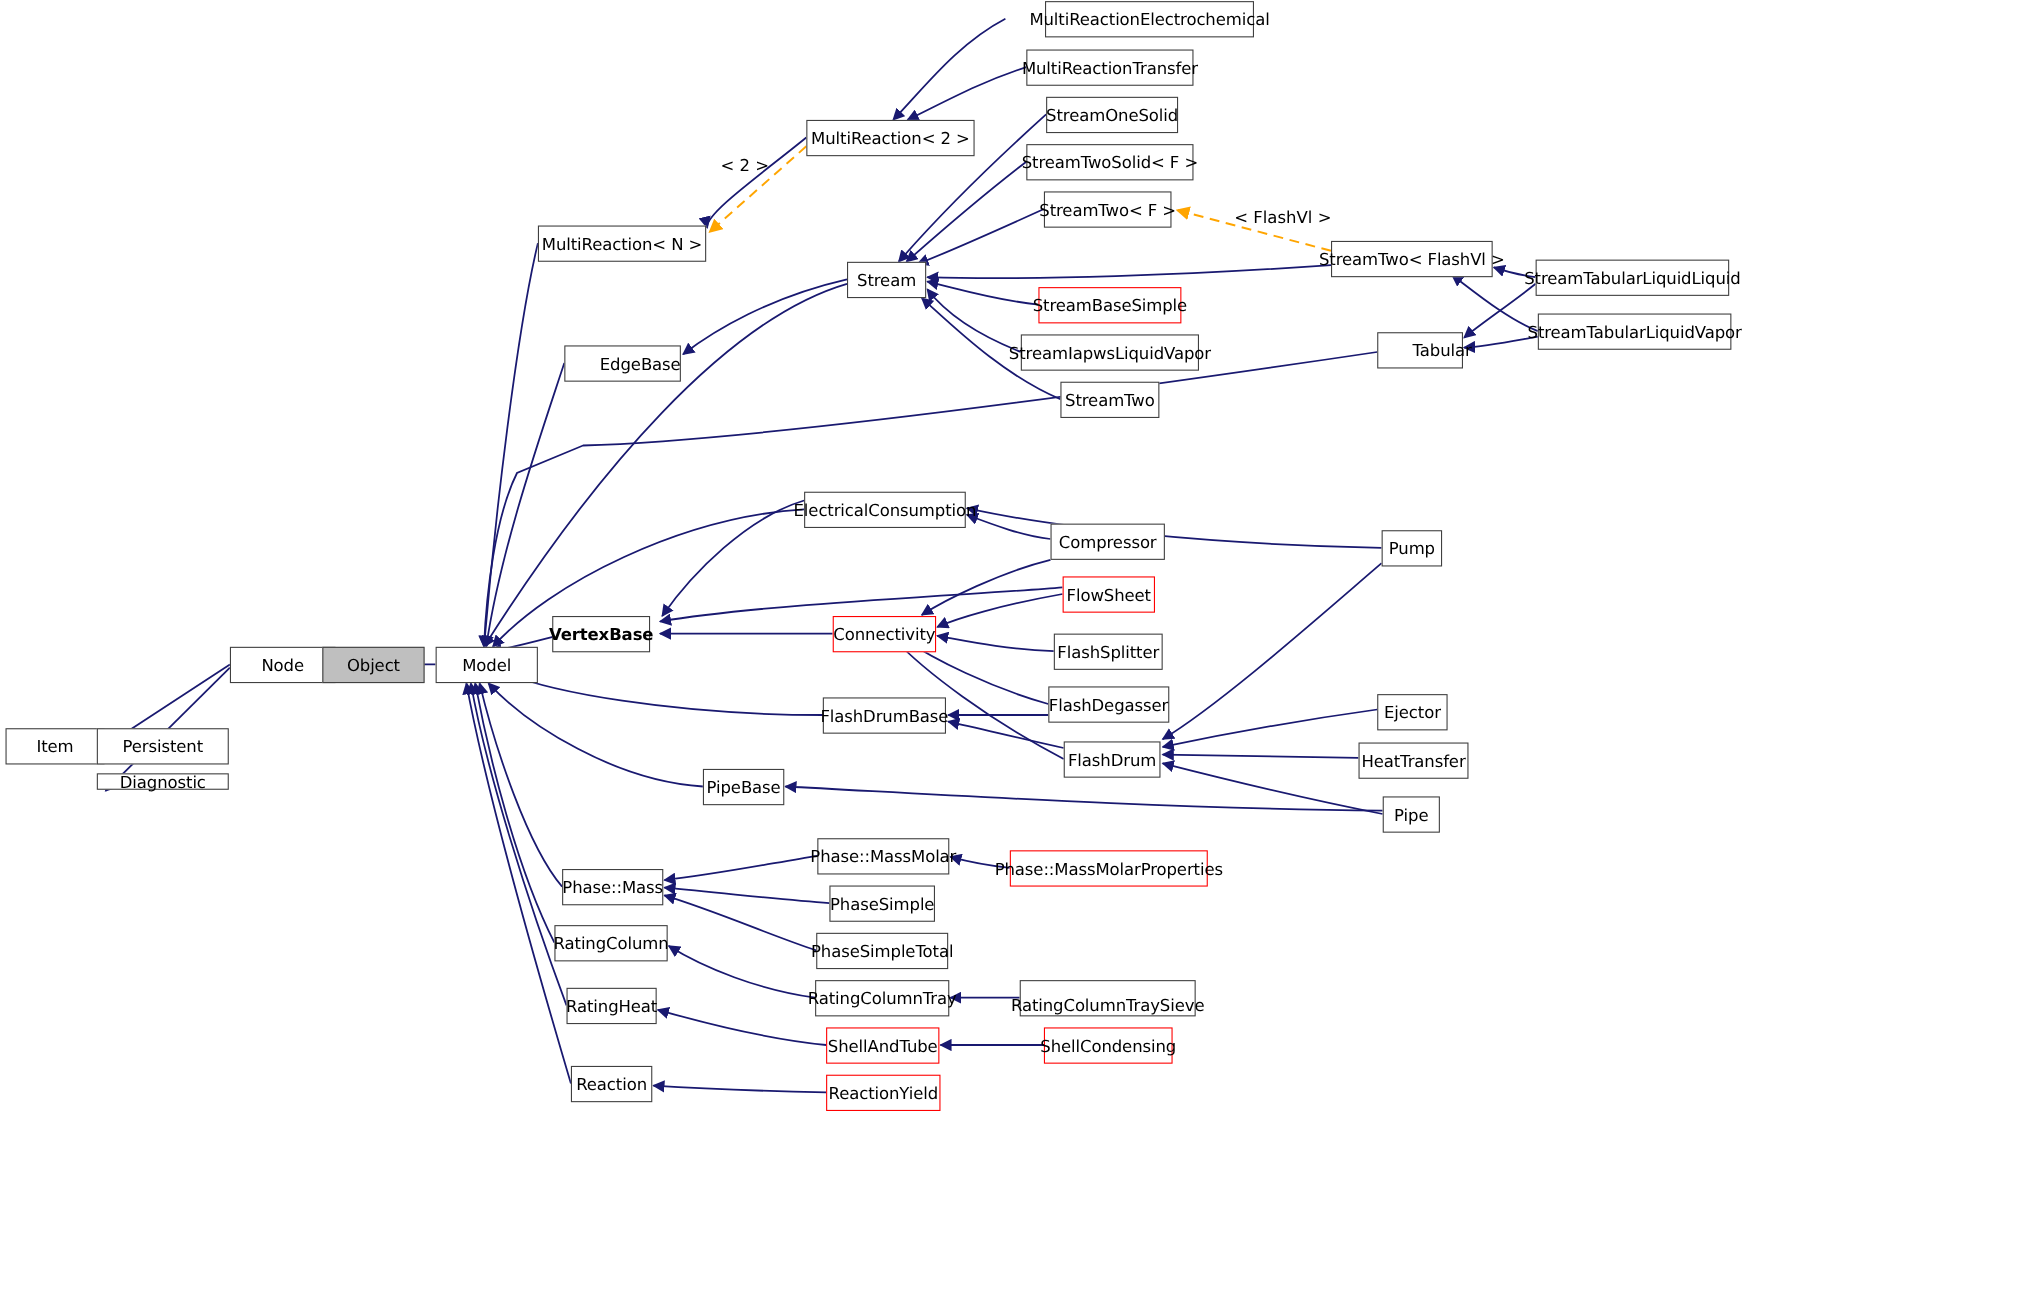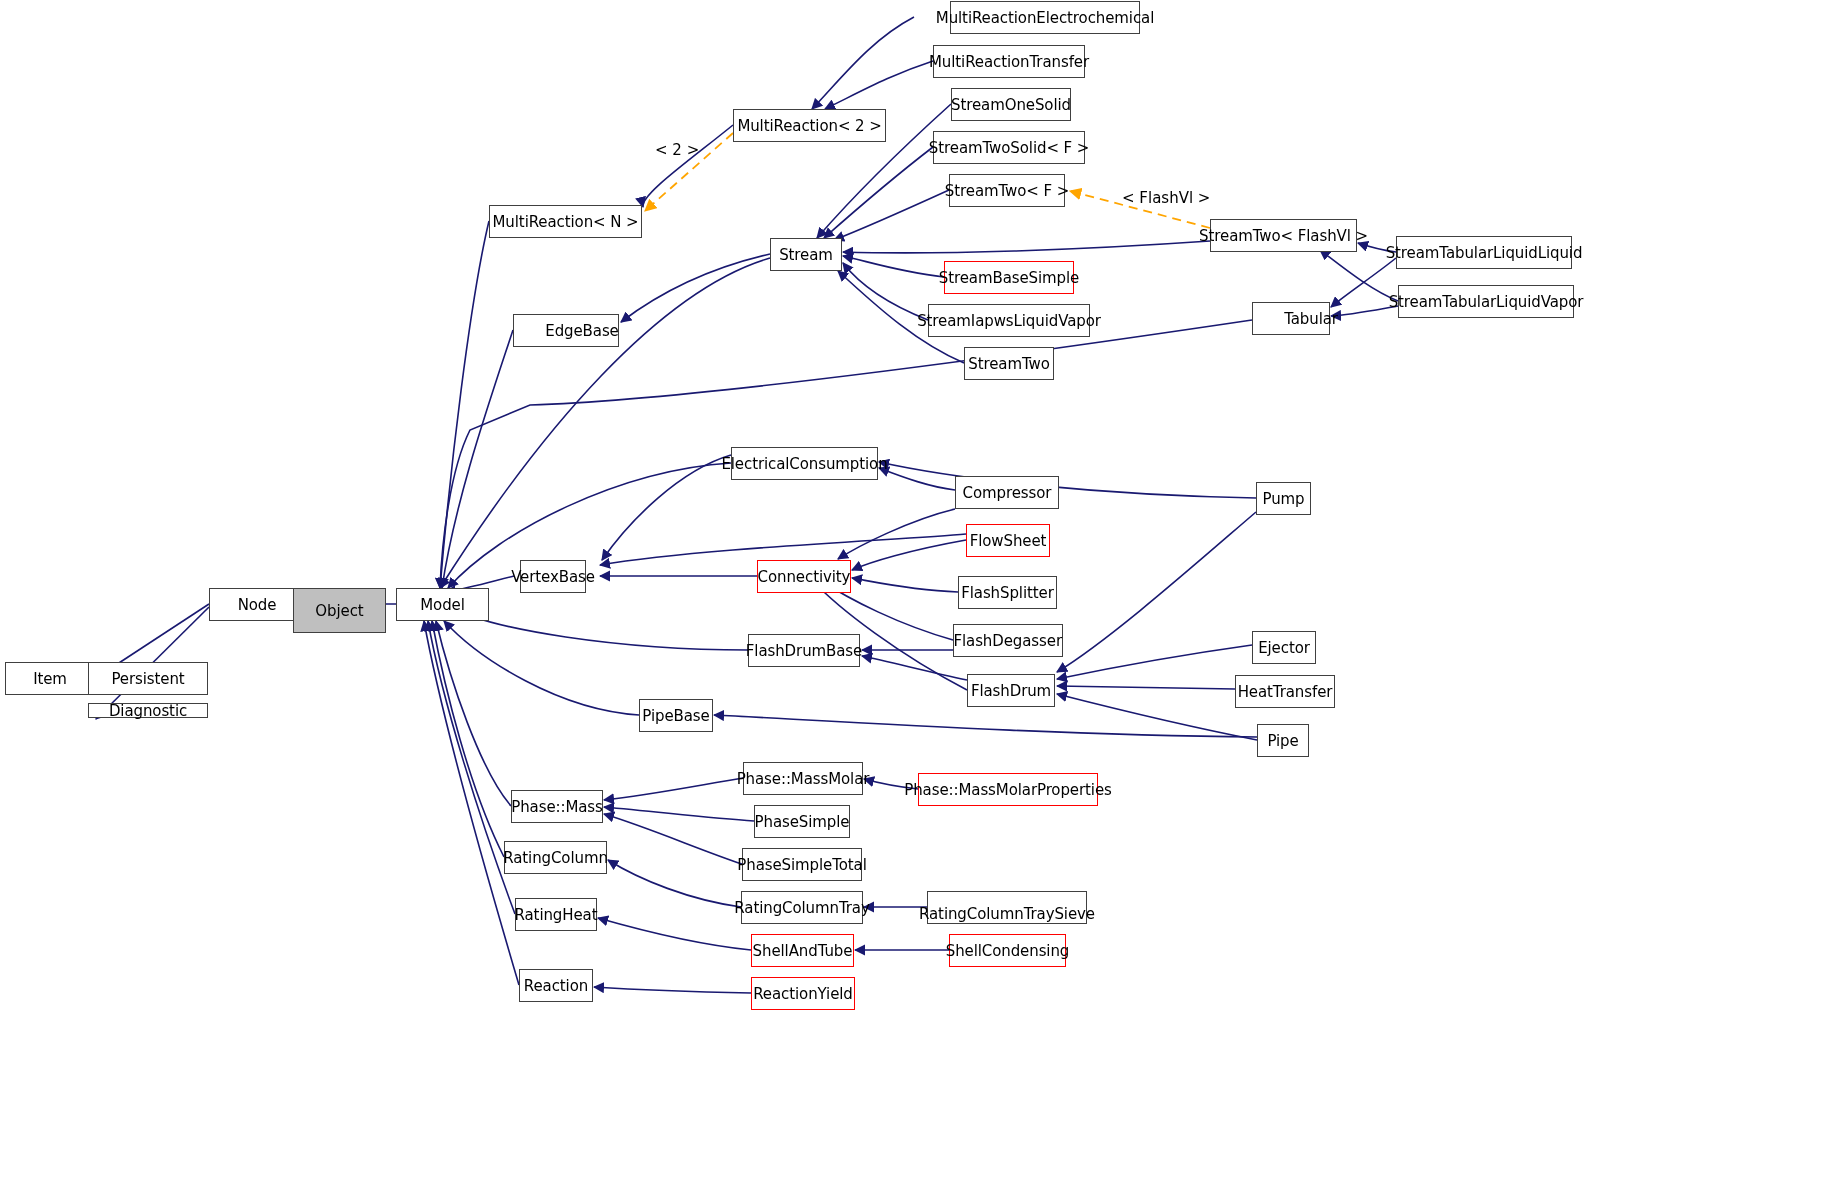--- a/index.html
+++ b/index.html
@@ -156,21 +156,21 @@
     </div>
     <div class="node" style="left: 88px; top: 662px; width: 120px; height: 33px;">
       <span>Persistent</span>
     </div>
     <div class="node" style="left: 88px; top: 703px; width: 120px; height: 15px;">
       <span>Diagnostic</span>
     </div>
     <div class="node" style="left: 209px; top: 588px; width: 96px; height: 33px;">
       <span>Node</span>
     </div>
-    <div class="node filled" style="left: 293px; top: 588px; width: 93px; height: 45px;">
+    <div class="node filled" style="left: 293px; top: 588px; width: 93px; height: 33px;">
       <span>Object</span>
     </div>
     <div class="node" style="left: 396px; top: 588px; width: 93px; height: 33px;">
       <span>Model</span>
     </div>
     <div class="node" style="left: 489px; top: 205px; width: 153px; height: 33px;">
       <span>MultiReaction&lt; N &gt;</span>
     </div>
     <div class="node" style="left: 733px; top: 109px; width: 153px; height: 33px;">
       <span>MultiReaction&lt; 2 &gt;</span>
@@ -219,21 +219,21 @@
     </div>
     <div class="node" style="left: 731px; top: 447px; width: 147px; height: 33px;">
       <span>ElectricalConsumption</span>
     </div>
     <div class="node" style="left: 955px; top: 476px; width: 104px; height: 33px;">
       <span>Compressor</span>
     </div>
     <div class="node" style="left: 1256px; top: 482px; width: 55px; height: 33px;">
       <span>Pump</span>
     </div>
-    <div class="node" style="left: 520px; top: 560px; width: 66px; height: 33px;">
+    <div class="node" style="left: 502px; top: 560px; width: 89px; height: 33px; font-weight: bold;">
       <span>VertexBase</span>
     </div>
     <div class="node red" style="left: 966px; top: 524px; width: 84px; height: 33px;">
       <span>FlowSheet</span>
     </div>
     <div class="node red" style="left: 757px; top: 560px; width: 94px; height: 33px;">
       <span>Connectivity</span>
     </div>
     <div class="node" style="left: 958px; top: 576px; width: 99px; height: 33px;">
       <span>FlashSplitter</span>

